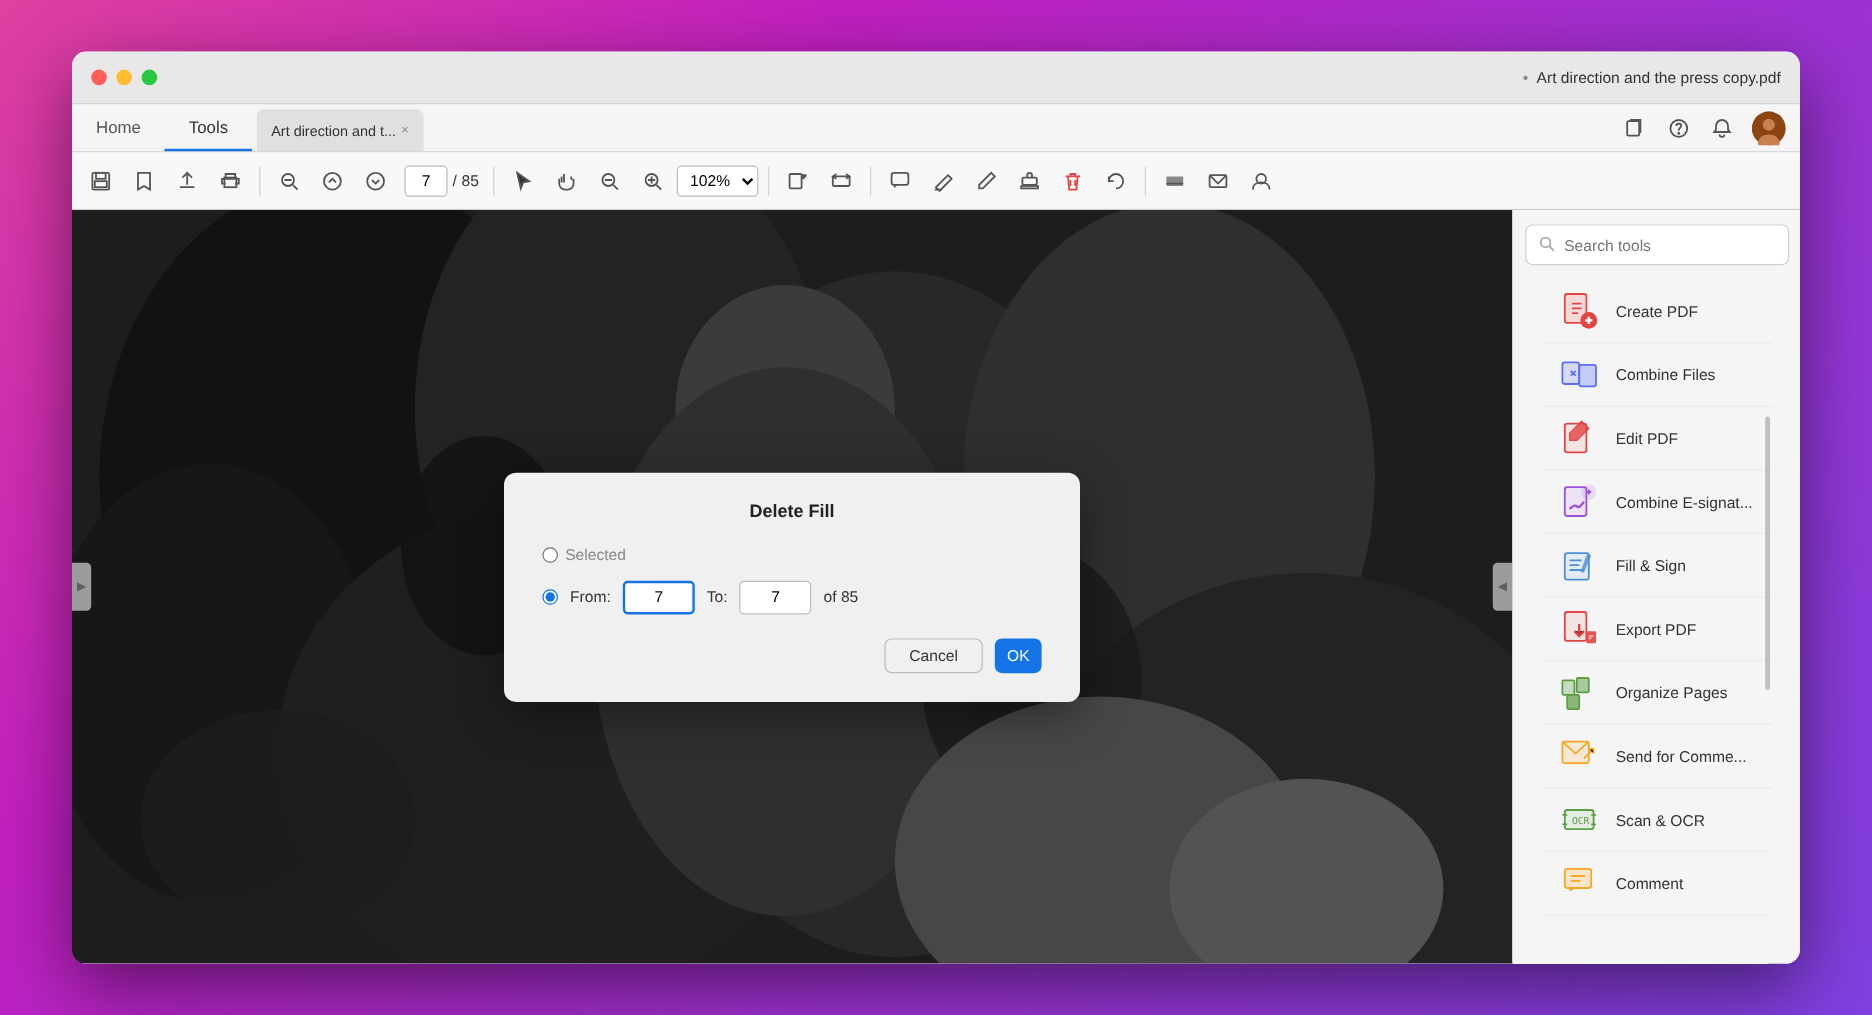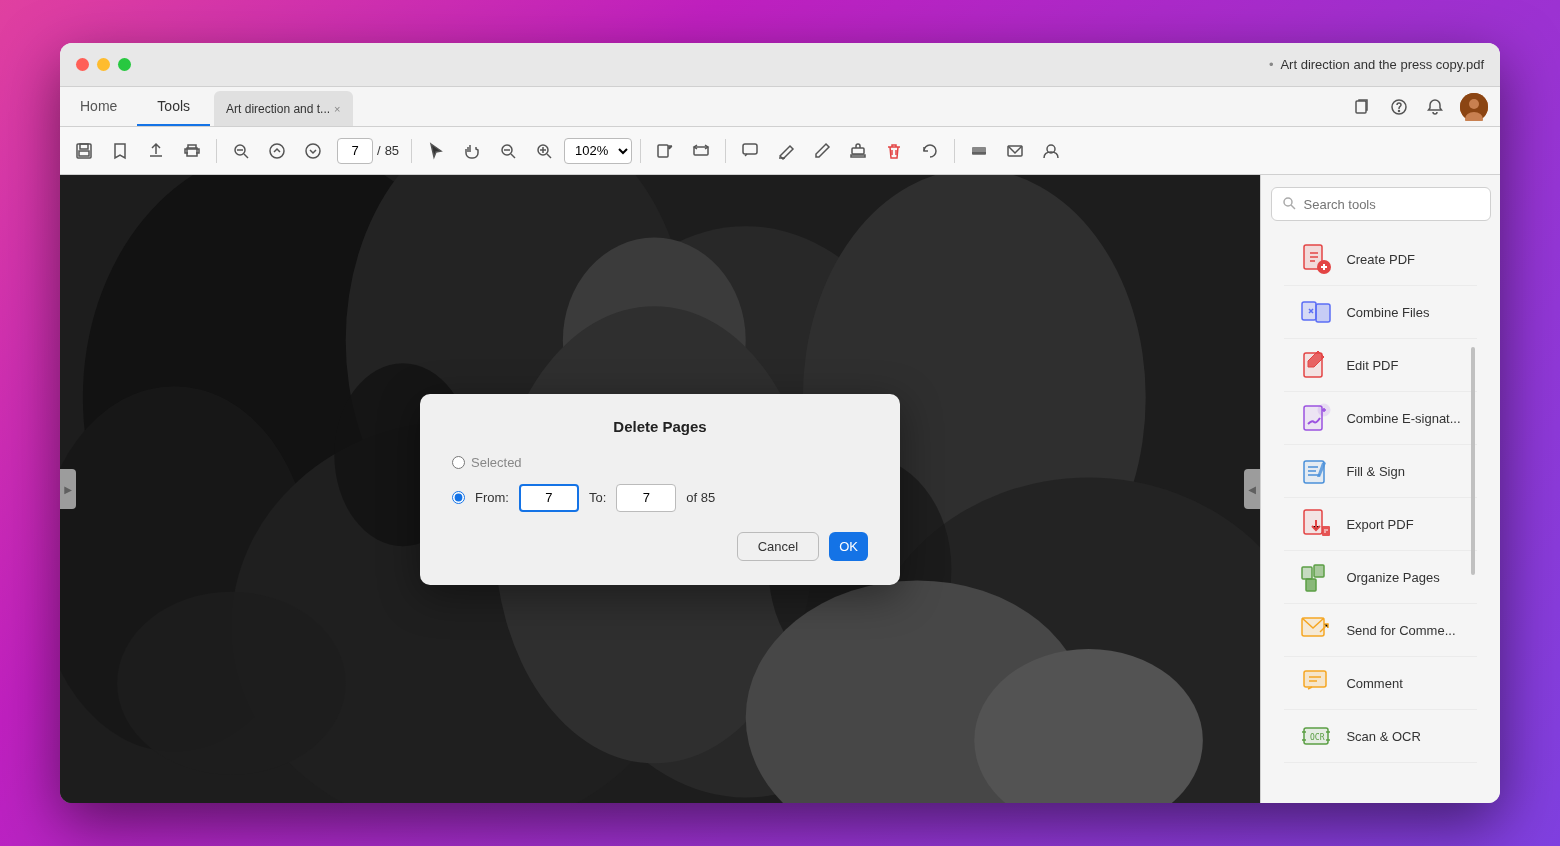--- a/index.html
+++ b/index.html
@@ -709,21 +709,21 @@
           <ellipse cx="900" cy="500" rx="100" ry="80" fill="#777"></ellipse>
         </svg>
       </div>
 
       <div class="collapse-handle-left">▶</div>
 
       <div class="collapse-handle-right">◀</div>
 
       <div class="modal-overlay">
         <div class="modal">
-          <div class="modal-title">Delete Pages</div>
+          <div class="modal-title">Delete Fill</div>
           <div class="modal-body">
 
             <div class="modal-row">
               <label class="radio-label">
                 <input type="radio" name="pagerange" style="">
                 <span>Selected</span>
               </label>
             </div>
 
             <div class="from-row">
@@ -860,40 +860,40 @@
                 <path d="M20 18l8-8" stroke="#f5a623" stroke-width="1.5"></path>
                 <path d="M24 10h4v4" stroke="#f5a623" stroke-width="1.5"></path>
               </svg>
             </div>
             <span class="sidebar-item-label">Send for Comme...</span>
           </div>
 
           <div class="sidebar-item">
             <div class="sidebar-item-icon">
               <svg width="32" height="32" viewBox="0 0 32 32">
+                <rect x="4" y="8" width="24" height="16" rx="2" fill="#5b9e44" opacity="0.1"></rect>
+                <rect x="4" y="8" width="24" height="16" rx="2" fill="none" stroke="#5b9e44" stroke-width="1.5"></rect>
+                <path d="M2 12h4M26 12h4M2 20h4M26 20h4" stroke="#5b9e44" stroke-width="1.5"></path>
+                <text x="10" y="20" font-size="8" fill="#5b9e44" font-family="monospace">OCR</text>
+              </svg>
+            </div>
+            <span class="sidebar-item-label">Scan &amp; OCR</span>
+          </div>
+
+          <div class="sidebar-item">
+            <div class="sidebar-item-icon">
+              <svg width="32" height="32" viewBox="0 0 32 32">
                 <rect x="4" y="4" width="22" height="16" rx="2" fill="#f5a623" opacity="0.2"></rect>
                 <rect x="4" y="4" width="22" height="16" rx="2" fill="none" stroke="#f5a623" stroke-width="1.5"></rect>
                 <path d="M8 22l4-2" stroke="#f5a623" stroke-width="1.5"></path>
                 <line x1="9" y1="10" x2="21" y2="10" stroke="#f5a623" stroke-width="1.5"></line>
                 <line x1="9" y1="14" x2="17" y2="14" stroke="#f5a623" stroke-width="1.5"></line>
               </svg>
             </div>
             <span class="sidebar-item-label">Comment</span>
-          </div>
-
-          <div class="sidebar-item">
-            <div class="sidebar-item-icon">
-              <svg width="32" height="32" viewBox="0 0 32 32">
-                <rect x="4" y="8" width="24" height="16" rx="2" fill="#5b9e44" opacity="0.1"></rect>
-                <rect x="4" y="8" width="24" height="16" rx="2" fill="none" stroke="#5b9e44" stroke-width="1.5"></rect>
-                <path d="M2 12h4M26 12h4M2 20h4M26 20h4" stroke="#5b9e44" stroke-width="1.5"></path>
-                <text x="10" y="20" font-size="8" fill="#5b9e44" font-family="monospace">OCR</text>
-              </svg>
-            </div>
-            <span class="sidebar-item-label">Scan &amp; OCR</span>
           </div>
 
         </div>
         <div class="sidebar-scroll-indicator"></div>
       </div>
     </div>
   </div>
 </div>
 
 </body></html>

